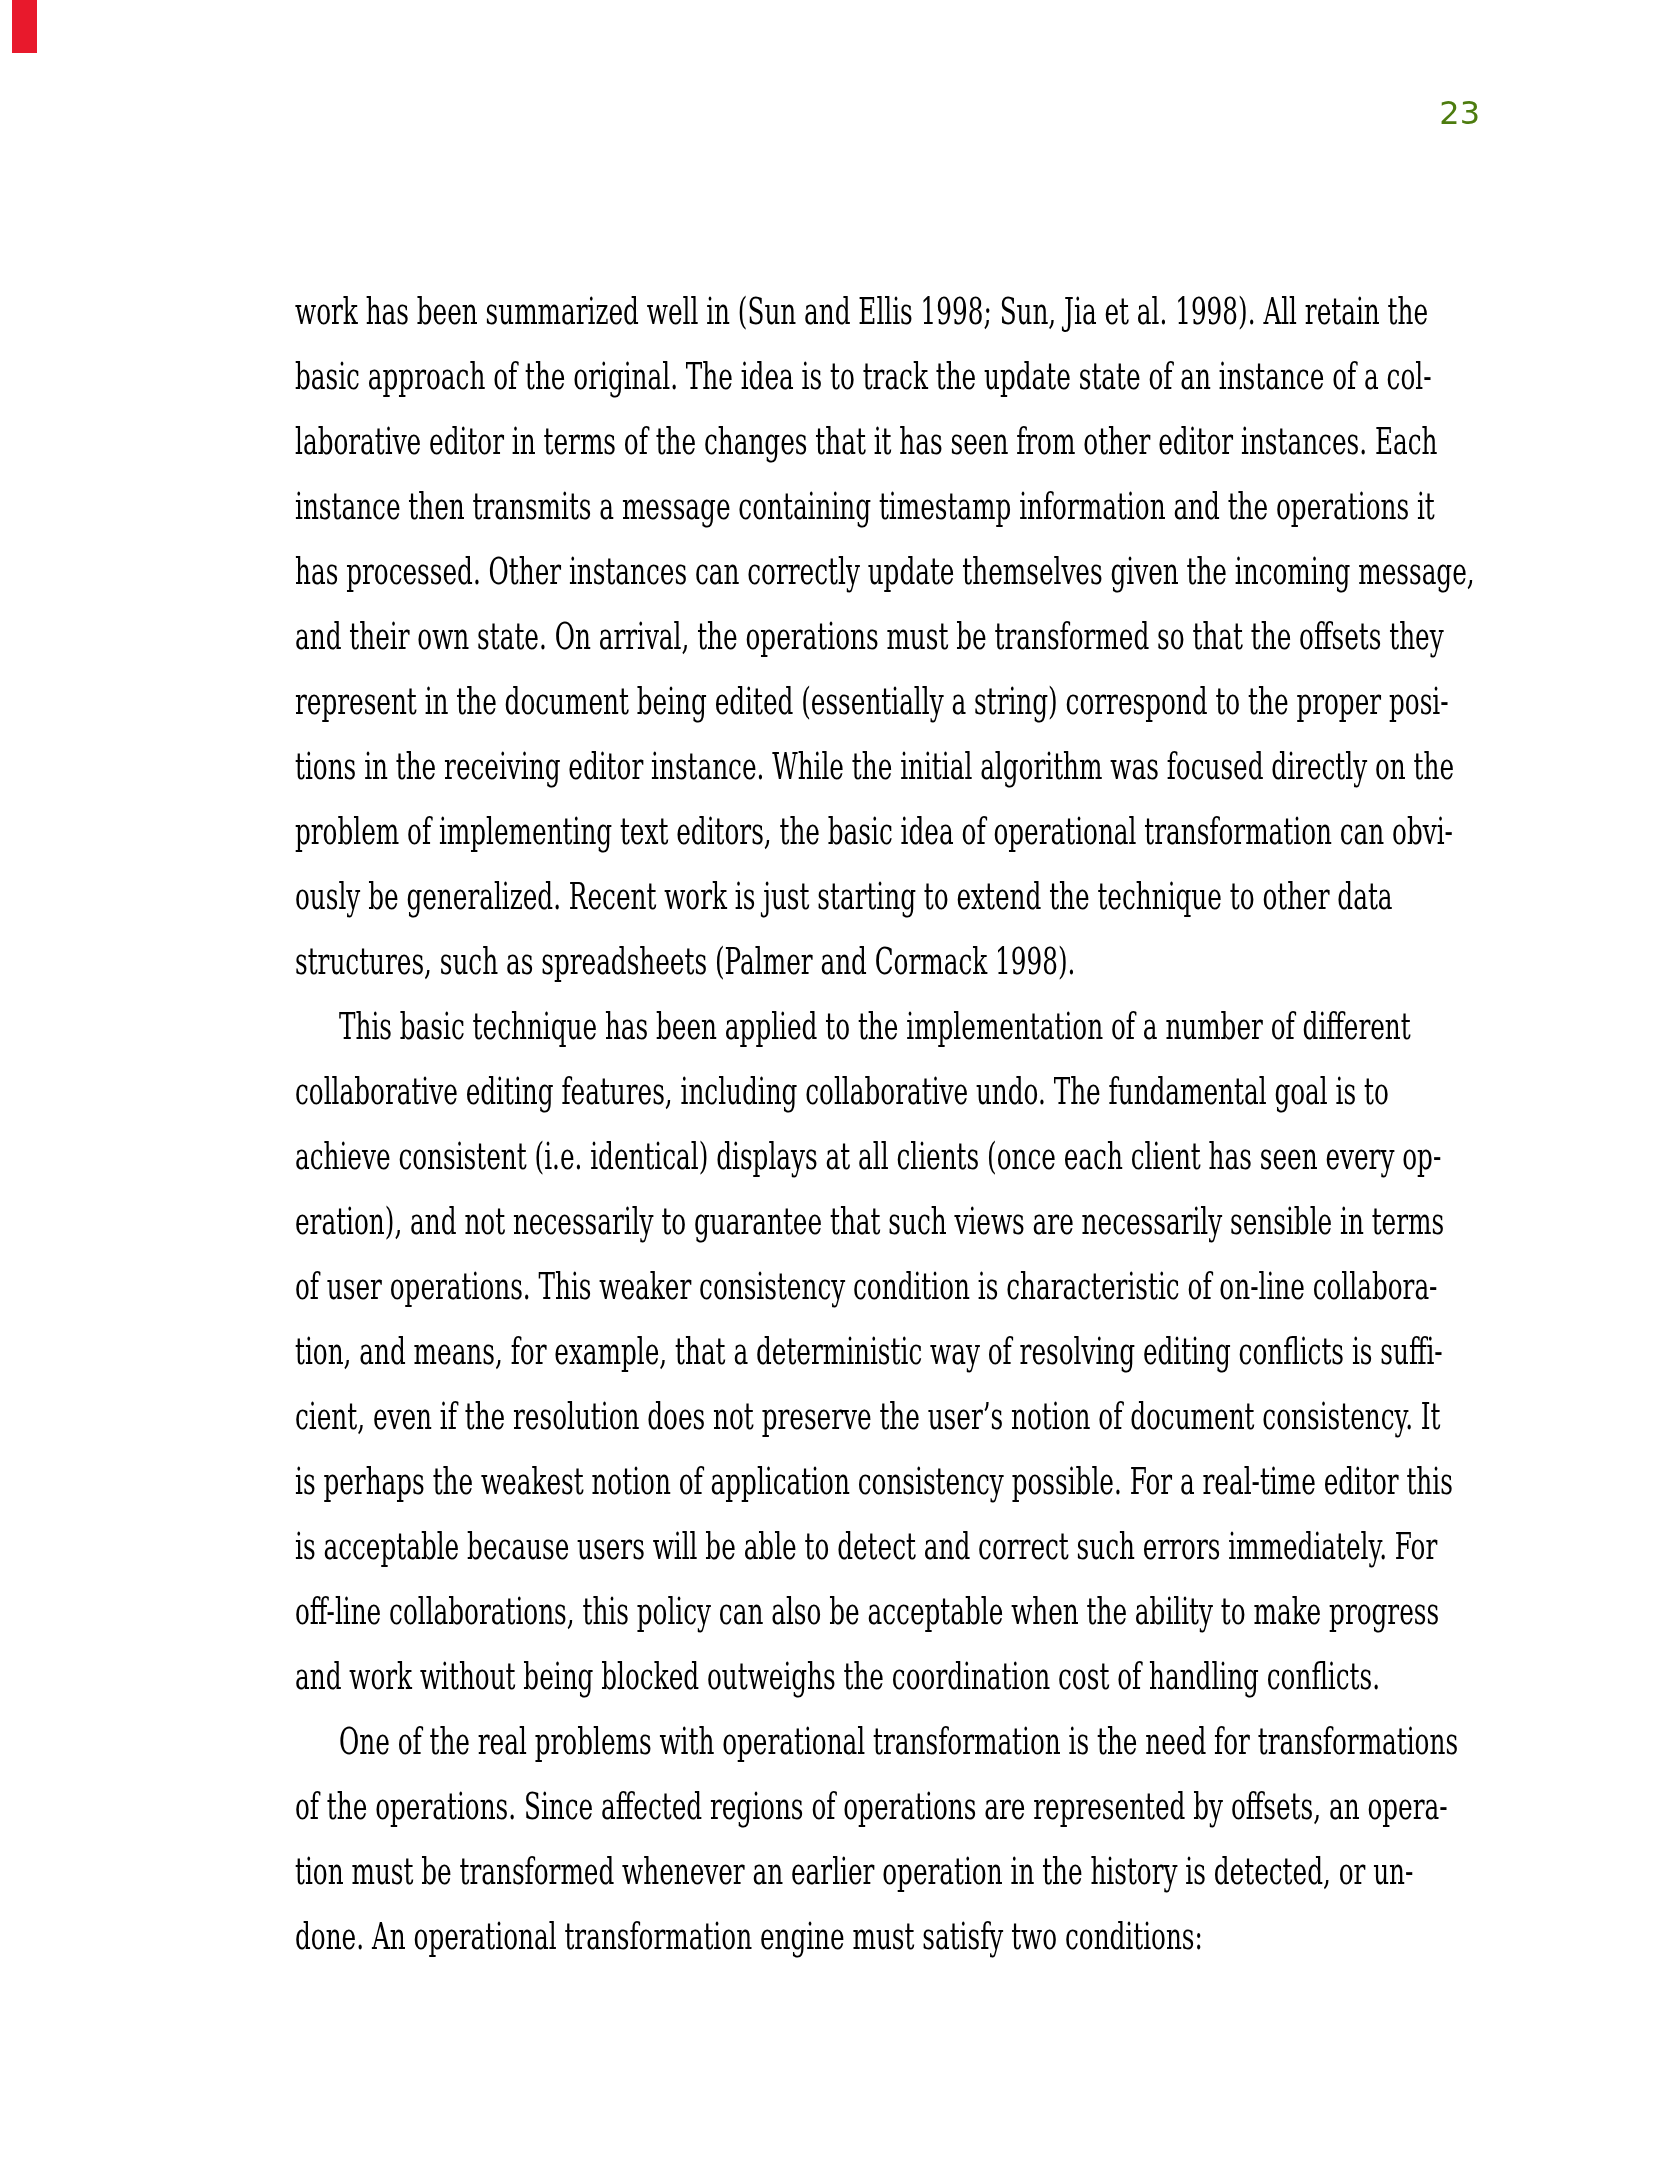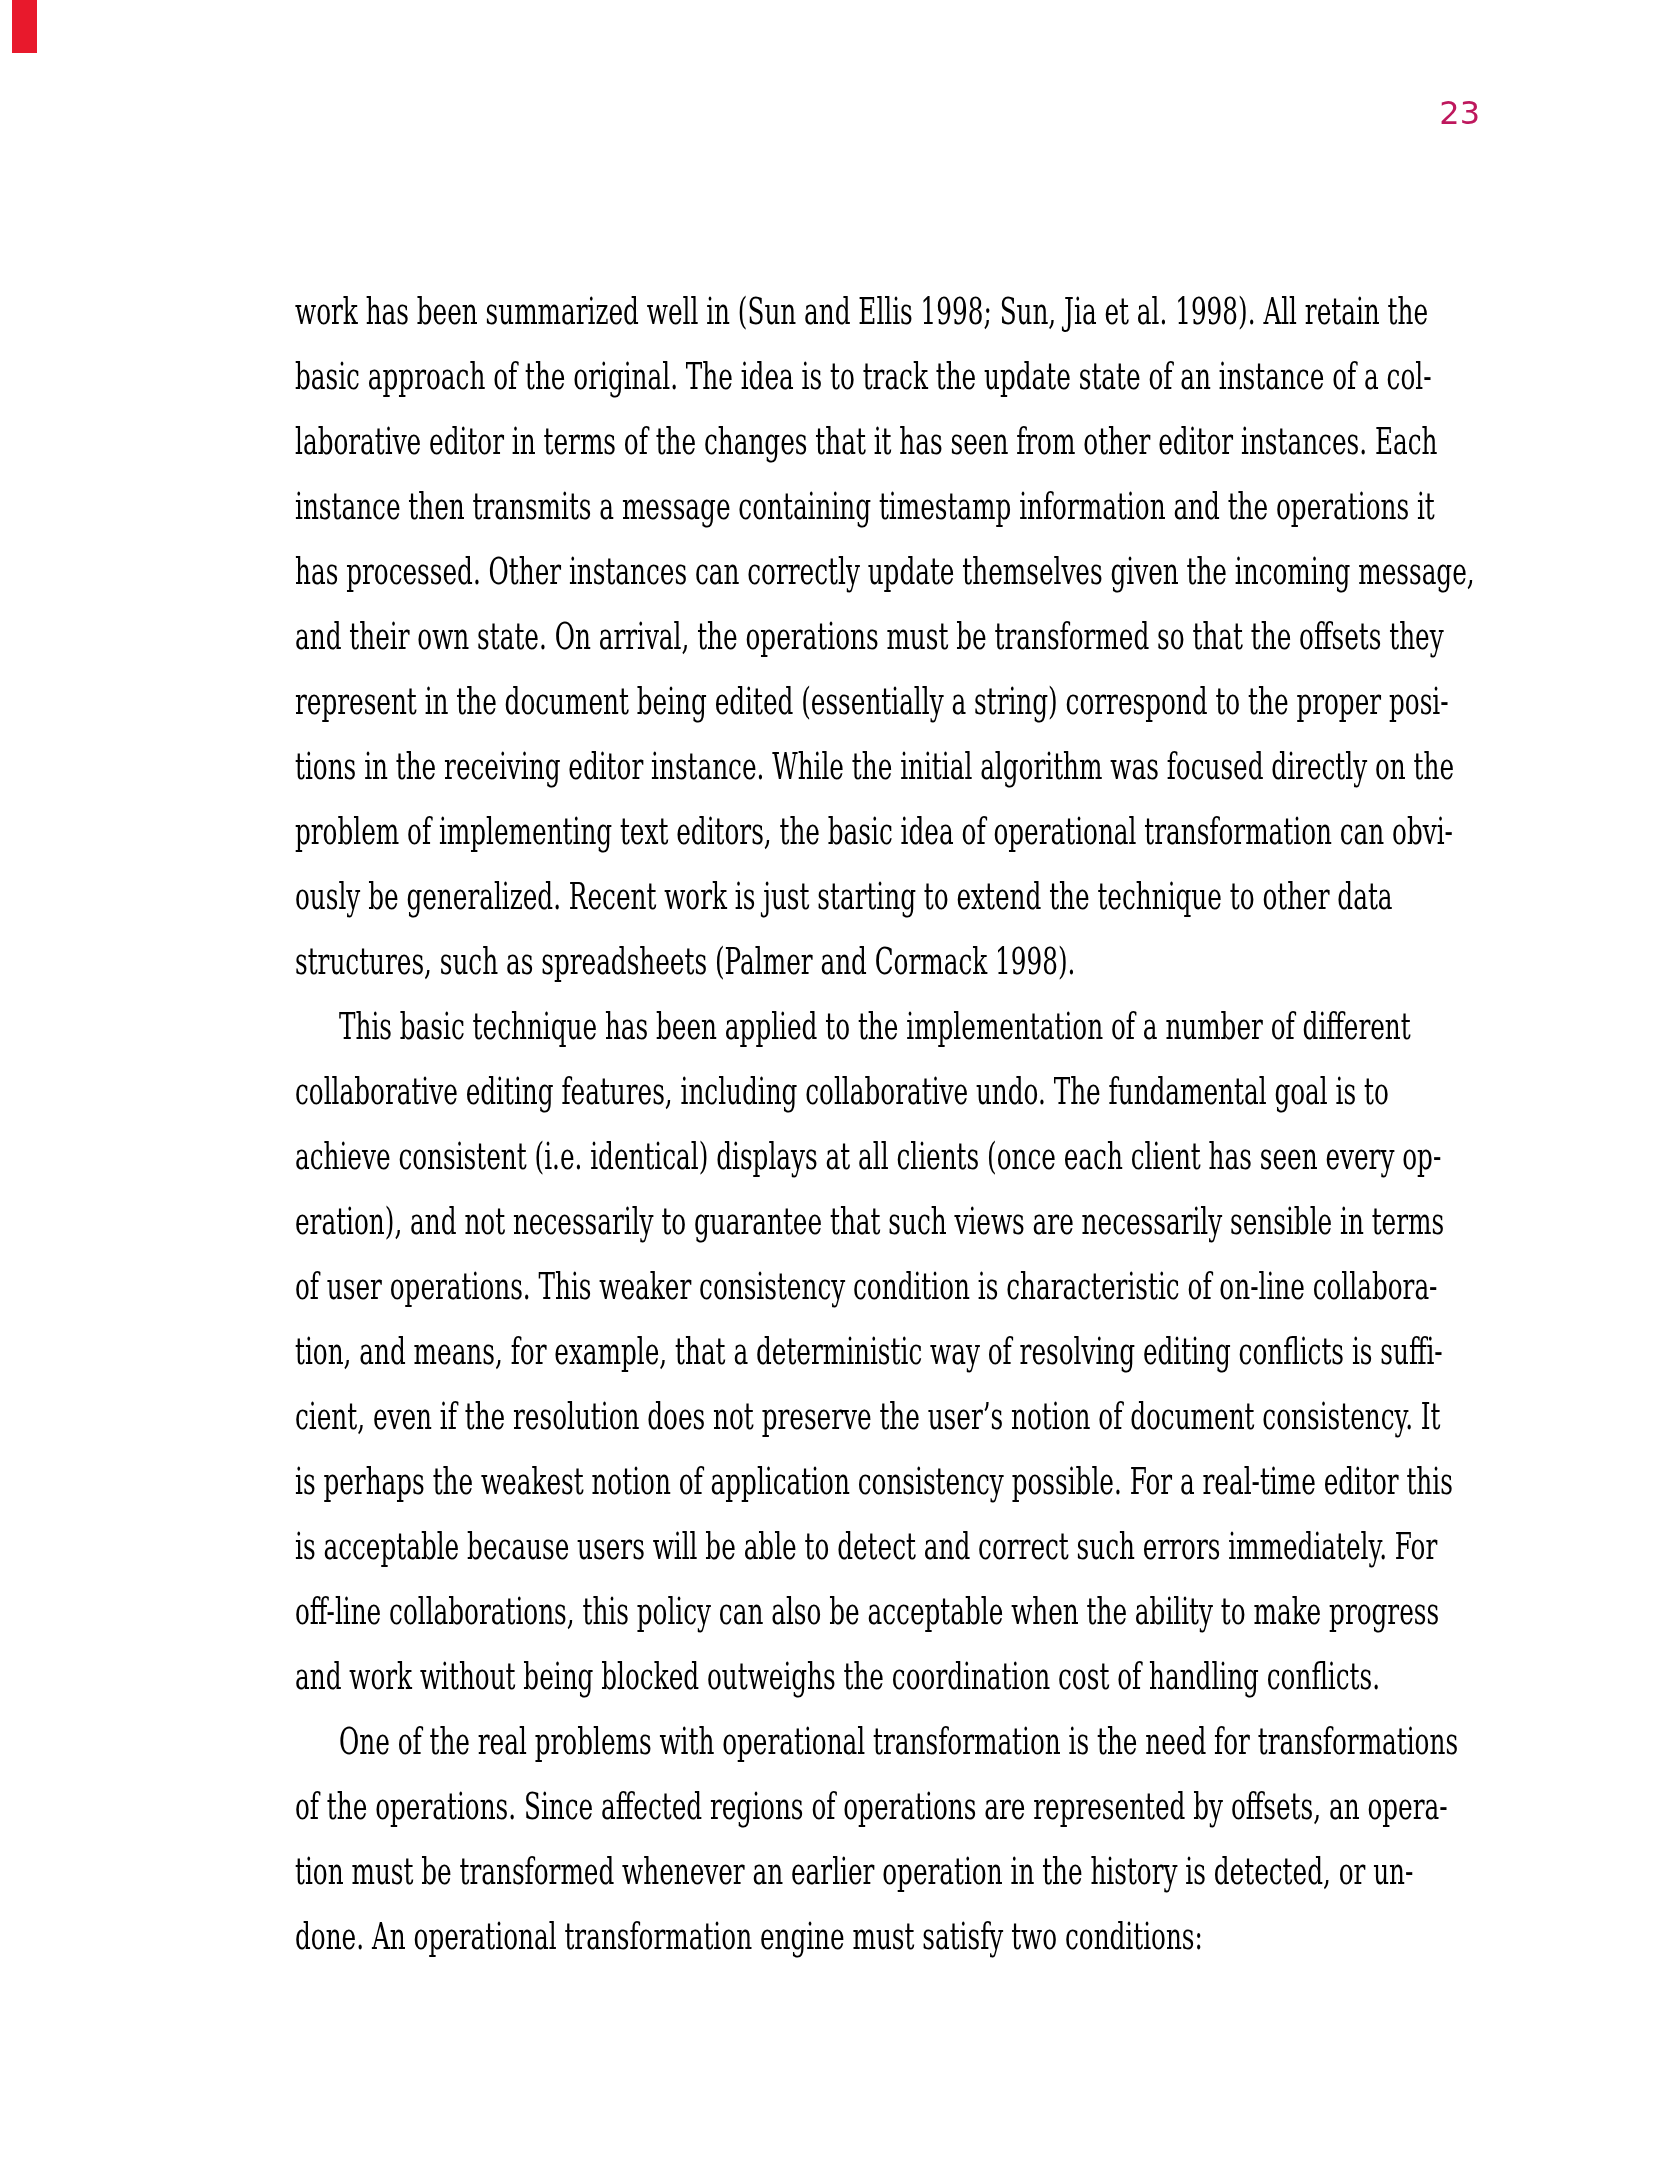--- a/index.html
+++ b/index.html
@@ -14,21 +14,21 @@
     position: absolute;
     left: 12.2px;
     top: 0;
     width: 24.5px;
     height: 53px;
   }
   .page-number {
     position: absolute;
     top: 97px;
     right: 200px;
-    color: #be185d;
+    color: #4d7c0f;
     font-family: "DejaVu Sans", sans-serif;
     font-size: 32px;
     line-height: 1;
   }
   .textblock {
     position: absolute;
     left: 295px;
     top: 279px;
     width: 1168px;
     color: #000000;

